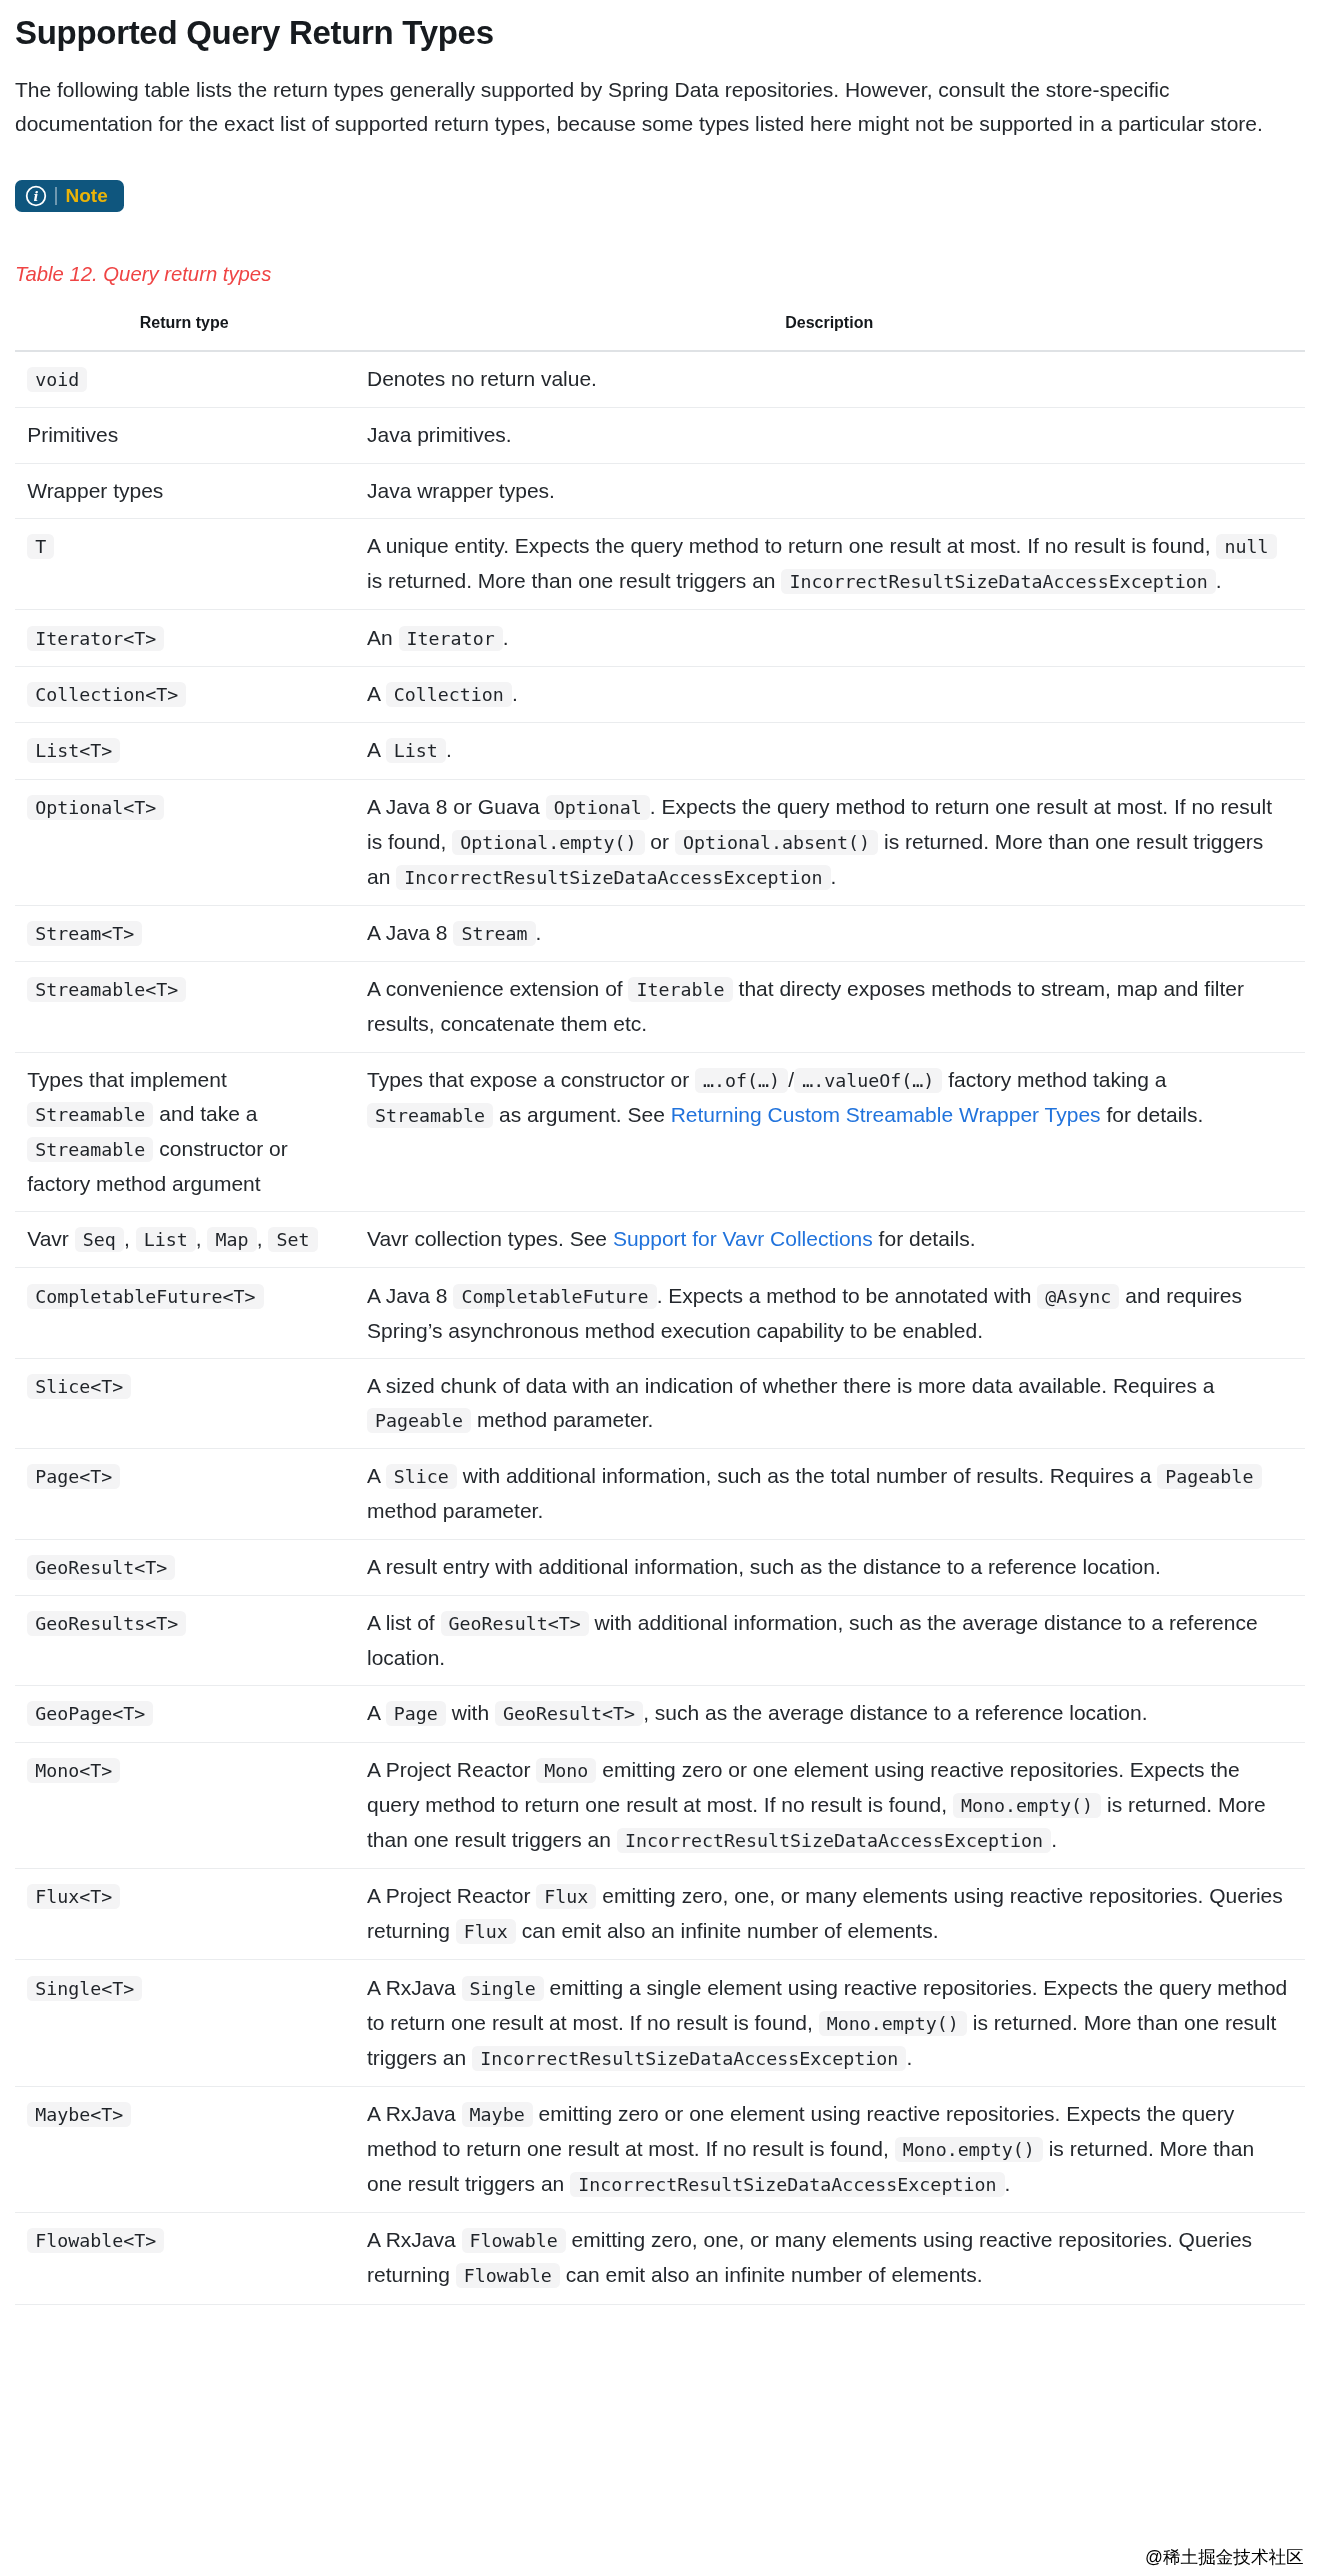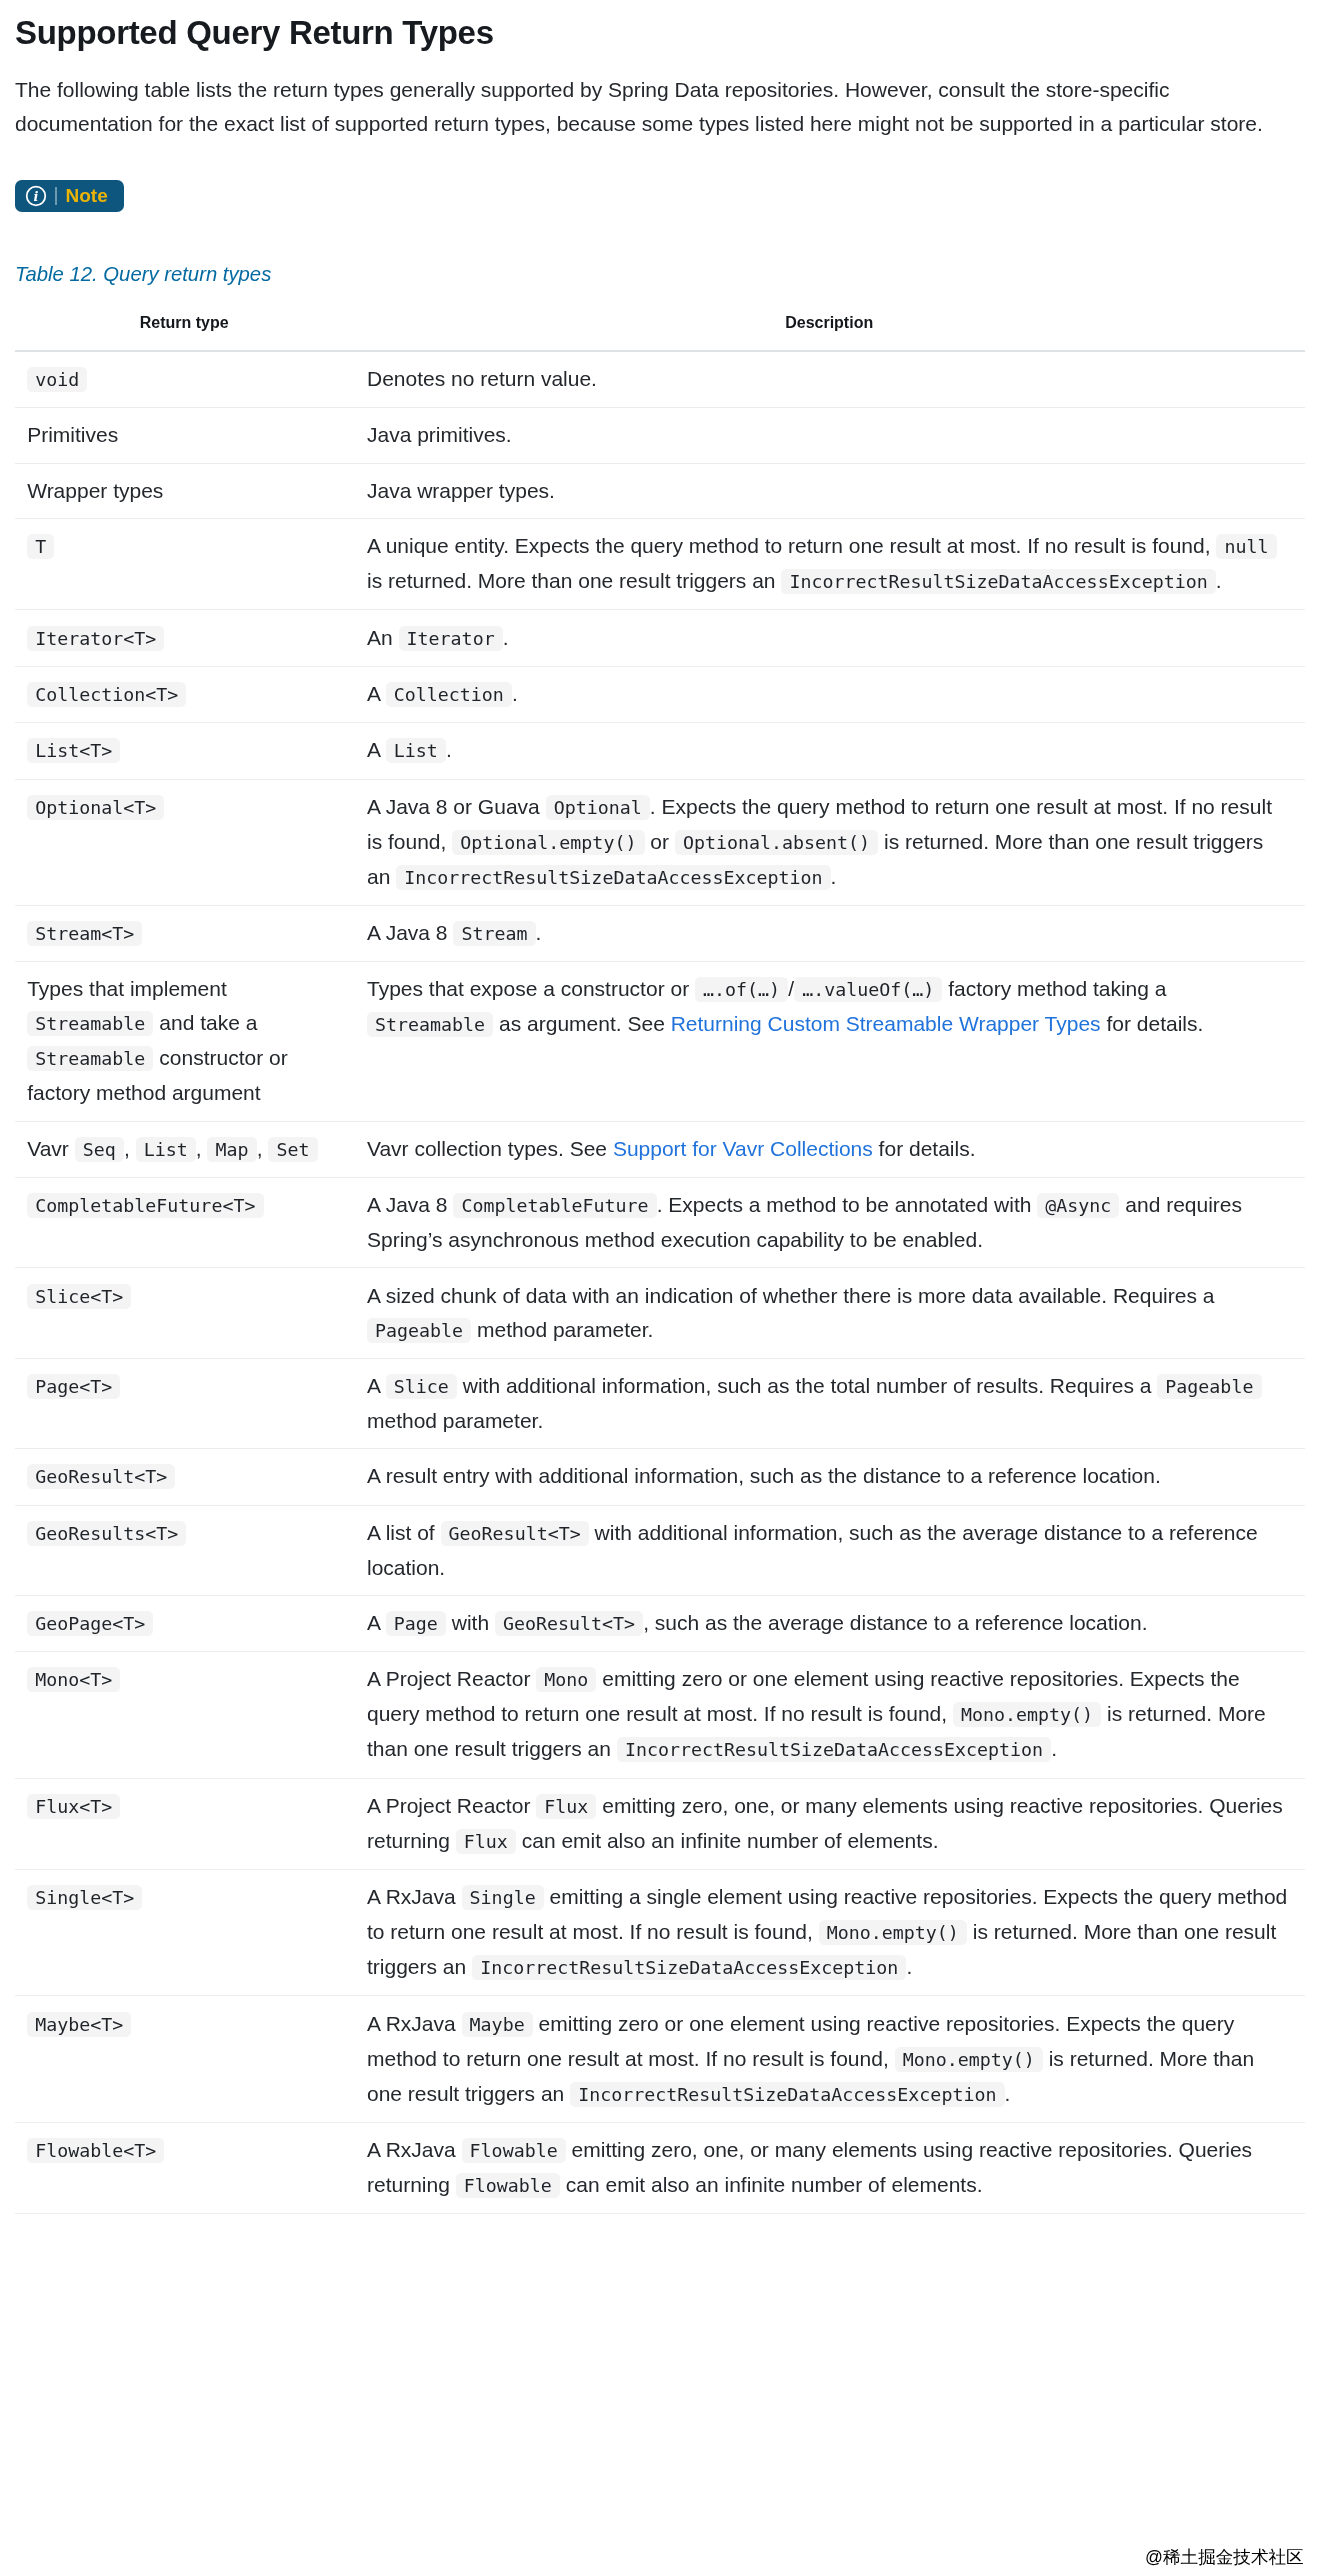--- a/index.html
+++ b/index.html
@@ -49,21 +49,21 @@
     padding: 16.3px 30px 20.3px 30px;
     line-height: 35px;
   }
   .note-body code { background: #f1f4f4; }
 
   
   p.caption {
     font-style: italic;
     font-size: 20.3px;
     line-height: 30px;
-    color: #0369a1;
+    color: #ef4444;
     margin: 53px 0 9.5px 0;
   }
   table.rt-table { width: 100%; border-collapse: collapse; }
   table.rt-table th {
     text-align: center;
     font-size: 16px;
     font-weight: 700;
     color: #14181c;
     padding: 8.1px 13.6px 9.5px 12.2px;
     border-bottom: 2px solid #dfe2e5;
@@ -159,20 +159,24 @@
         </tr>
         <tr>
           <td><code>Optional&lt;T&gt;</code></td>
           <td>A Java 8 or Guava <code>Optional</code>. Expects the query method to return one result at most. If no result is found, <code>Optional.empty()</code> or <code>Optional.absent()</code> is returned. More than one result triggers an <code>IncorrectResultSizeDataAccessException</code>.</td>
         </tr>
         <tr>
           <td><code>Stream&lt;T&gt;</code></td>
           <td>A Java 8 <code>Stream</code>.</td>
         </tr>
         <tr>
+          <td><code>Streamable&lt;T&gt;</code></td>
+          <td>A convenience extension of <code>Iterable</code> that directy exposes methods to stream, map and filter results, concatenate them etc.</td>
+        </tr>
+        <tr>
           <td>Types that implement <code>Streamable</code> and take a <code>Streamable</code> constructor or factory method argument</td>
           <td>Types that expose a constructor or <code>….of(…)</code>/<code>….valueOf(…)</code> factory method taking a <code>Streamable</code> as argument. See <a class="inline-link">Returning Custom Streamable Wrapper Types</a> for details.</td>
         </tr>
         <tr>
           <td>Vavr <code>Seq</code>, <code>List</code>, <code>Map</code>, <code>Set</code></td>
           <td>Vavr collection types. See <a class="inline-link">Support for Vavr Collections</a> for details.</td>
         </tr>
         <tr>
           <td><code>CompletableFuture&lt;T&gt;</code></td>
           <td>A Java 8 <code>CompletableFuture</code>. Expects a method to be annotated with <code>@Async</code> and requires Spring’s asynchronous method execution capability to be enabled.</td>

